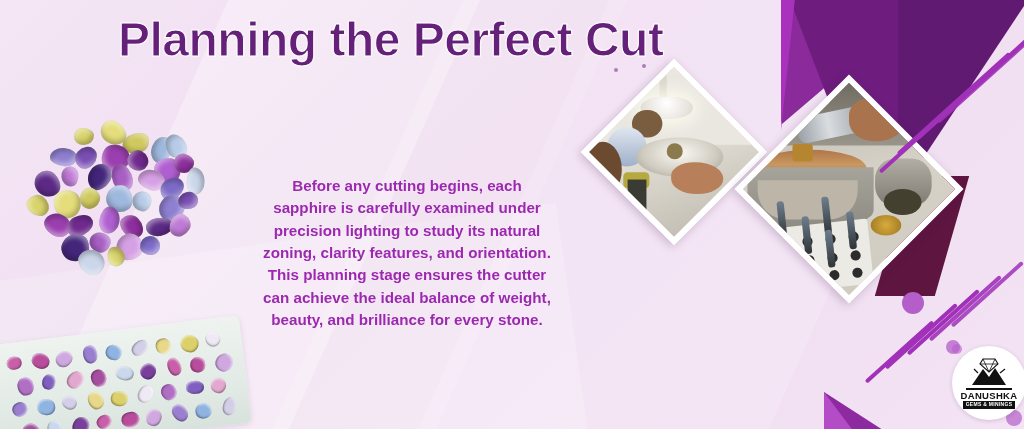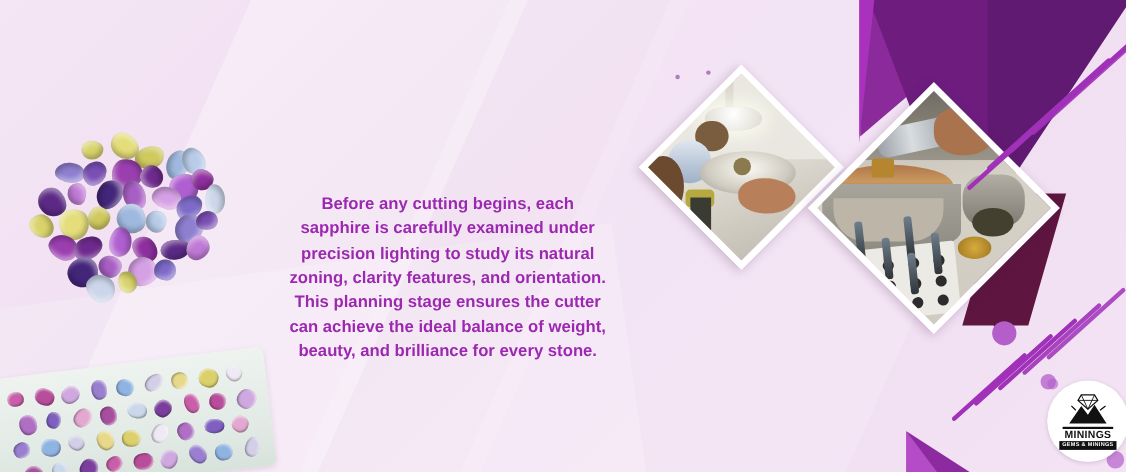--- a/index.html
+++ b/index.html
@@ -156,20 +156,21 @@
   <div class="band b4"></div>
 
   <div class="tri tri-a"></div>
   <div class="tri tri-b"></div>
   <div class="tri tri-c"></div>
   <div class="tri tri-d"></div>
   <div class="maroon"></div>
   <div class="tri tri-bottom"></div>
   <div class="tri tri-bottom2"></div>
 
+  <div class="title">Planning the Perfect Cut</div>
   <div class="tdot" style="left:614px;top:68px;"></div>
   <div class="tdot" style="left:642px;top:64px;"></div>
   <div class="tdot" style="left:668px;top:69px;"></div>
 
   <div class="body-copy">Before any cutting begins, each sapphire is carefully examined under precision lighting to study its natural zoning, clarity features, and orientation. This planning stage ensures the cutter can achieve the ideal balance of weight, beauty, and brilliance for every stone.</div>
 
   <div class="gem-pile" id="gempile">
       <i style="left: 60px; top: 10px; width: 20px; height: 17px; background: rgb(217, 211, 106); transform: rotate(0deg);"></i>
       <i style="left: 86px; top: 4px; width: 27px; height: 22px; background: rgb(228, 221, 122); transform: rotate(37deg);"></i>
       <i style="left: 112px; top: 12px; width: 20px; height: 27px; background: rgb(207, 201, 94); transform: rotate(74deg);"></i>
@@ -327,17 +328,17 @@
   <div class="logo">
     <div class="mark">
       <svg viewBox="0 0 46 30" width="46" height="30" aria-hidden="true">
         <path d="M17 2 L29 2 L32 7 L23 15 L14 7 Z" fill="none" stroke="#111" stroke-width="1.1"></path>
         <path d="M17 2 L23 15 L29 2 M14 7 L32 7" fill="none" stroke="#111" stroke-width=".8"></path>
         <path d="M6 28 L17 12 L23 20 L29 11 L40 28 Z" fill="#111"></path>
         <path d="M12 16 L8 12 M34 16 L39 12" stroke="#111" stroke-width="1.2"></path>
       </svg>
     </div>
     <div class="rule"></div>
-    <div class="lname">MININGS</div>
+    <div class="lname">DANUSHKA</div>
     <div class="lsub">GEMS &amp; MININGS</div>
   </div>
 
 </div>
 
 </body></html>

